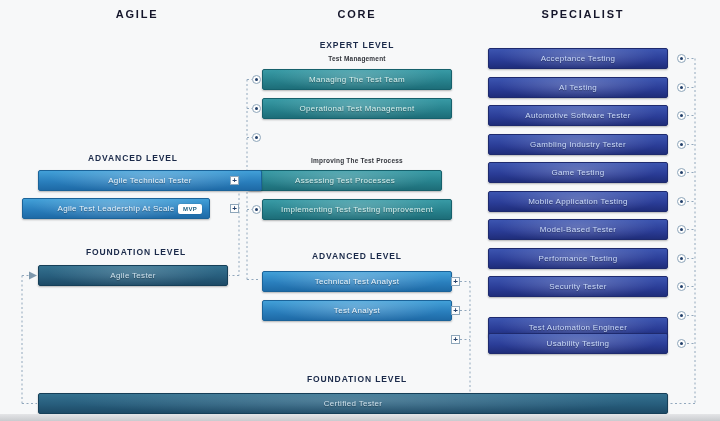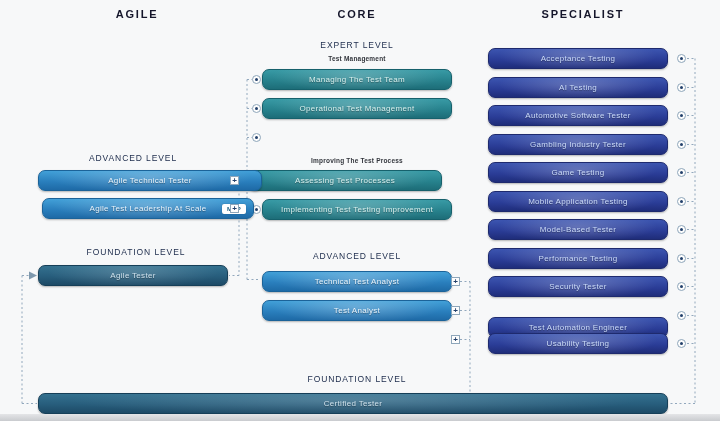--- a/index.html
+++ b/index.html
@@ -7,28 +7,28 @@
     position:relative;width:720px;height:421px;overflow:hidden;
     background:#f7f8f9;
     font-family:"Liberation Sans", sans-serif;
   }
   .col-header{
     position:absolute;width:160px;text-align:center;
     font-size:11px;font-weight:800;letter-spacing:1.8px;color:#15162b;
   }
   .level-label{
     position:absolute;width:160px;text-align:center;
-    font-size:8.5px;font-weight:400;letter-spacing:.9px;color:#1b2a4a;
+    font-size:8.5px;font-weight:700;letter-spacing:.9px;color:#1b2a4a;
   }
   .group-label{
     position:absolute;width:160px;text-align:center;
     font-size:6.5px;font-weight:700;letter-spacing:.2px;color:#33363d;
   }
   .pill{
-    position:absolute;height:21px;border-radius:7px;box-sizing:border-box;
+    position:absolute;height:21px;border-radius:2px;box-sizing:border-box;
     display:flex;align-items:center;justify-content:center;
     font-size:8px;letter-spacing:.3px;
     box-shadow:0 1px 2px rgba(0,0,0,.28);
     text-shadow:0 1px 1px rgba(0,0,0,.35);
   }
   .pill.teal{
     background:radial-gradient(ellipse 70% 130% at 50% 32%, rgba(255,255,255,.22), rgba(255,255,255,0) 65%),
                linear-gradient(180deg,#389aa5 0%,#27828d 55%,#1d6d78 100%);
     border:1px solid #16616c;color:#d8f0ee;
   }
@@ -122,21 +122,21 @@
   <div class="pill blue" style="left:262px;top:271px;width:190px">Technical Test Analyst</div>
   <div class="pill blue" style="left:262px;top:300px;width:190px">Test Analyst</div>
 
   <span class="node-square" style="left:451px;top:277px">+</span>
   <span class="node-square" style="left:451px;top:306px">+</span>
   <span class="node-square" style="left:451px;top:335px">+</span>
 
   <div class="level-label" style="left:53px;top:153px">ADVANCED LEVEL</div>
 
   <div class="pill blue" style="left:38px;top:170px;width:224px">Agile Technical Tester</div>
-  <div class="pill blue" style="left:42px;top:198px;width:212px">
+  <div class="pill blue" style="left:22px;top:198px;width:188px">
     <span>Agile Test Leadership At Scale</span>
     <span class="badge">MVP</span>
   </div>
 
   <span class="node-square" style="left:230px;top:176px">+</span>
   <span class="node-square" style="left:230px;top:204px">+</span>
 
   <div class="level-label" style="left:56px;top:247px">FOUNDATION LEVEL</div>
   <div class="pill steel" style="left:38px;top:265px;width:190px">Agile Tester</div>
 

